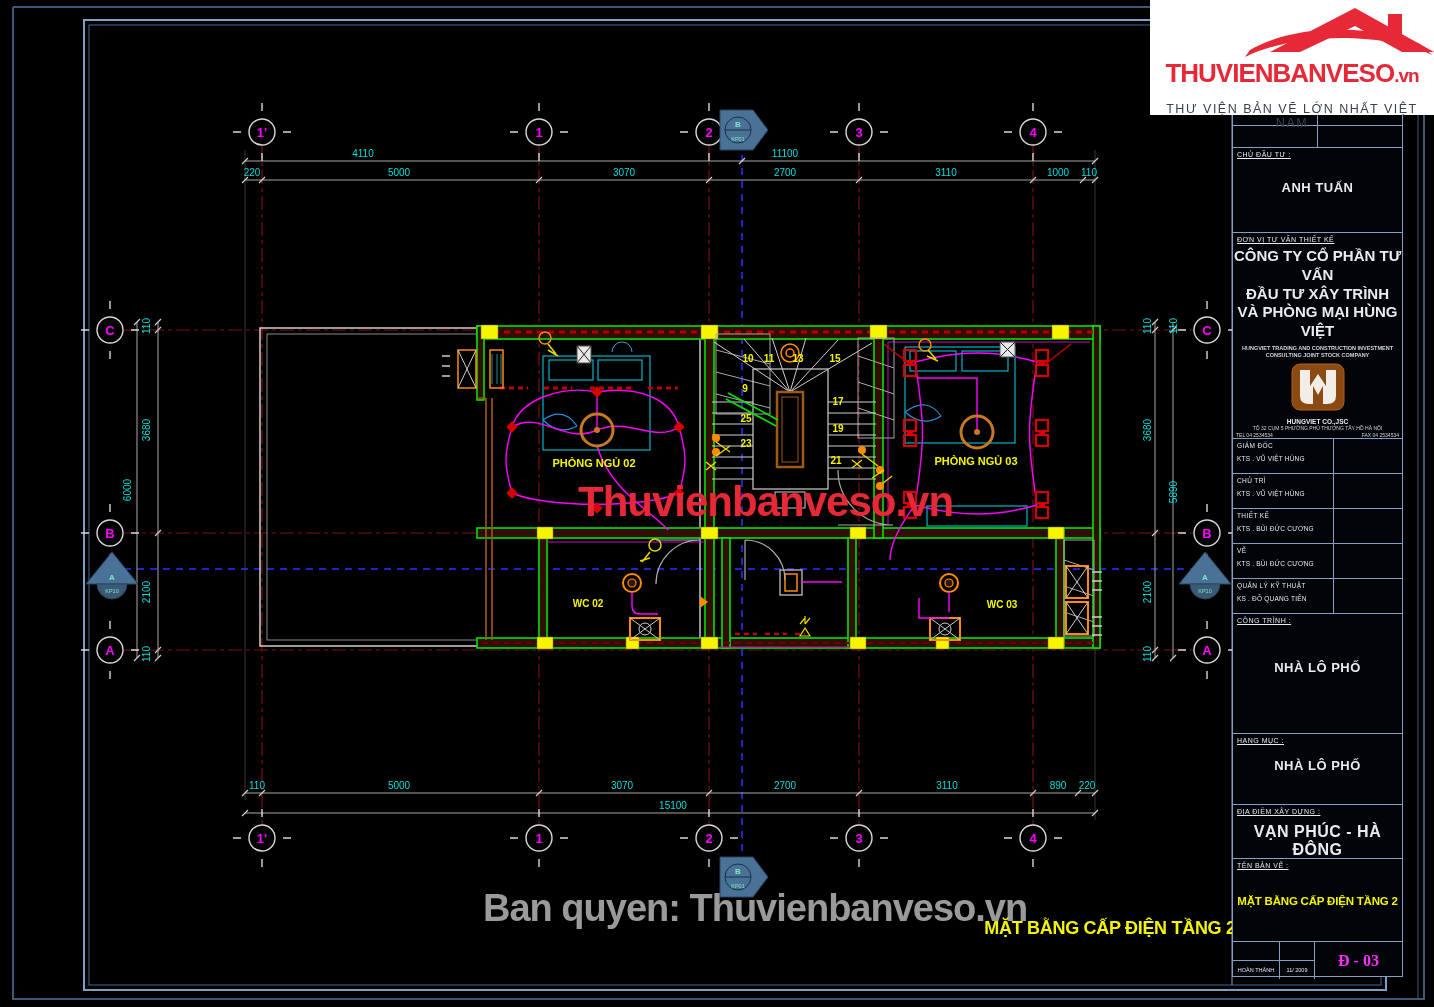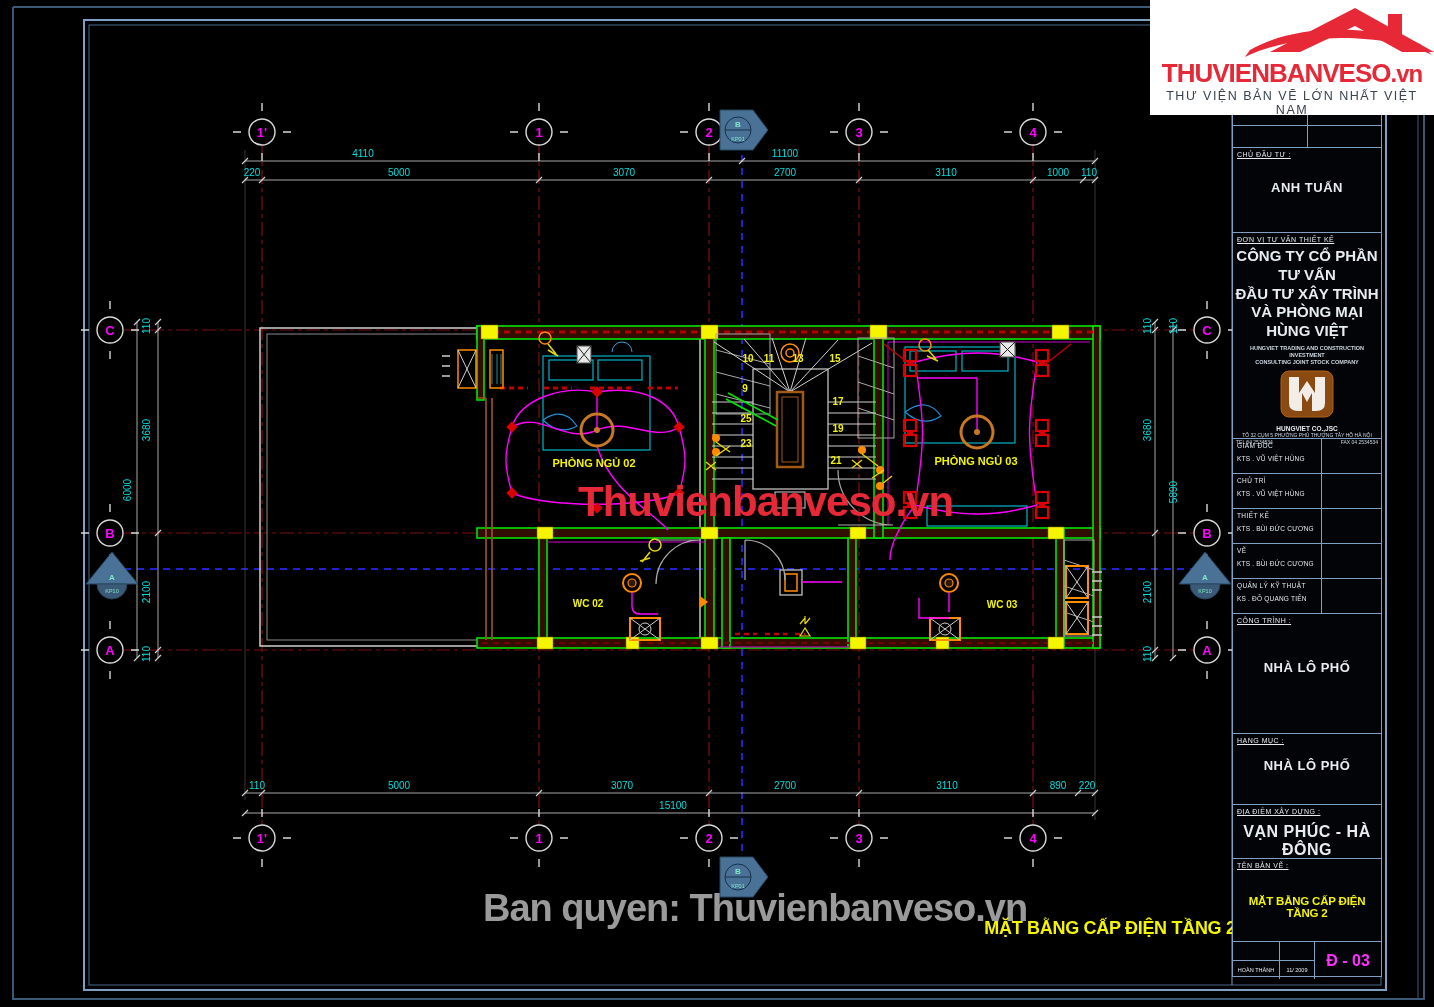--- a/index.html
+++ b/index.html
@@ -9,24 +9,24 @@
   .dim{fill:#00dede;font-size:10px;text-anchor:middle;}
   .gridlbl{fill:#ff00ff;font-size:13px;font-weight:bold;text-anchor:middle;}
   .marklbl{fill:#7fe8c8;font-size:8px;font-weight:bold;text-anchor:middle;}
   .marksub{fill:#7fe8c8;font-size:5.5px;text-anchor:middle;}
   .roomlbl{fill:#f4f400;font-size:11px;font-weight:bold;text-anchor:middle;}
   .stairno{fill:#f4f400;font-size:10px;font-weight:bold;text-anchor:middle;}
   
   #logo{position:absolute;left:1150px;top:0;width:284px;height:115px;background:#fff;
         text-align:center;z-index:5;}
   #logo .brand{color:#e62837;font-weight:bold;font-size:26px;letter-spacing:-1px;line-height:1;margin-top:-2px;}
-  #logo .brand .vn{font-size:24px;}
-  #logo .slogan{color:#39424e;font-size:12.5px;letter-spacing:1.5px;margin-top:3px;font-weight:500;}
+  #logo .brand .vn{font-size:19px;}
+  #logo .slogan{color:#39424e;font-size:12.5px;letter-spacing:1.5px;margin-top:16px;font-weight:500;}
   
-  #tblock{position:absolute;left:1232px;top:110px;width:150px;height:867px;z-index:4;
+  #tblock{position:absolute;left:1232px;top:110px;width:171px;height:867px;z-index:4;
           border:1px solid #7da0c4;box-sizing:border-box;color:#e6ecf2;background:#020407;}
   .tb-row{box-sizing:border-box;border-bottom:1px solid #7da0c4;position:relative;}
   .tb-cols{display:flex;height:100%;}
   .tb-cols>div{flex:1;border-right:1px solid #7da0c4;}
   .tb-cols>div:last-child{border-right:none;}
   .tb-label{font-size:7px;text-decoration:underline;padding:3px 0 0 4px;letter-spacing:.5px;}
   .tb-big{font-size:13px;font-weight:bold;text-align:center;letter-spacing:.5px;}
   .co-line{font-size:15px;font-weight:bold;text-align:center;line-height:1.25;}
   .co-en{font-size:5.5px;font-weight:bold;text-align:center;line-height:1.3;color:#cdd6e0;}
   .co-small{font-size:6.5px;font-weight:bold;text-align:center;}
@@ -551,17 +551,17 @@
 
   <div style="height:37px;display:flex;box-sizing:border-box;">
     <div style="width:46px;border-right:1px solid #7da0c4;display:flex;flex-direction:column;">
       <div style="flex:1;border-bottom:1px solid #7da0c4;"></div>
       <div style="flex:1;display:flex;align-items:center;justify-content:center;font-size:5.5px;">HOÀN THÀNH</div>
     </div>
     <div style="width:34px;border-right:1px solid #7da0c4;display:flex;flex-direction:column;">
       <div style="flex:1;border-bottom:1px solid #7da0c4;"></div>
       <div style="flex:1;display:flex;align-items:center;justify-content:center;font-size:5.5px;">11/ 2009</div>
     </div>
-    <div class="sheetno" style="flex:1;display:flex;align-items:center;justify-content:center;">Đ - 03</div>
+    <div class="sheetno" style="flex:1;display:flex;align-items:center;justify-content:center;font-family:Liberation Serif, serif;">Đ - 03</div>
   </div>
 </div>
 
 </div>
 
 </body></html>

